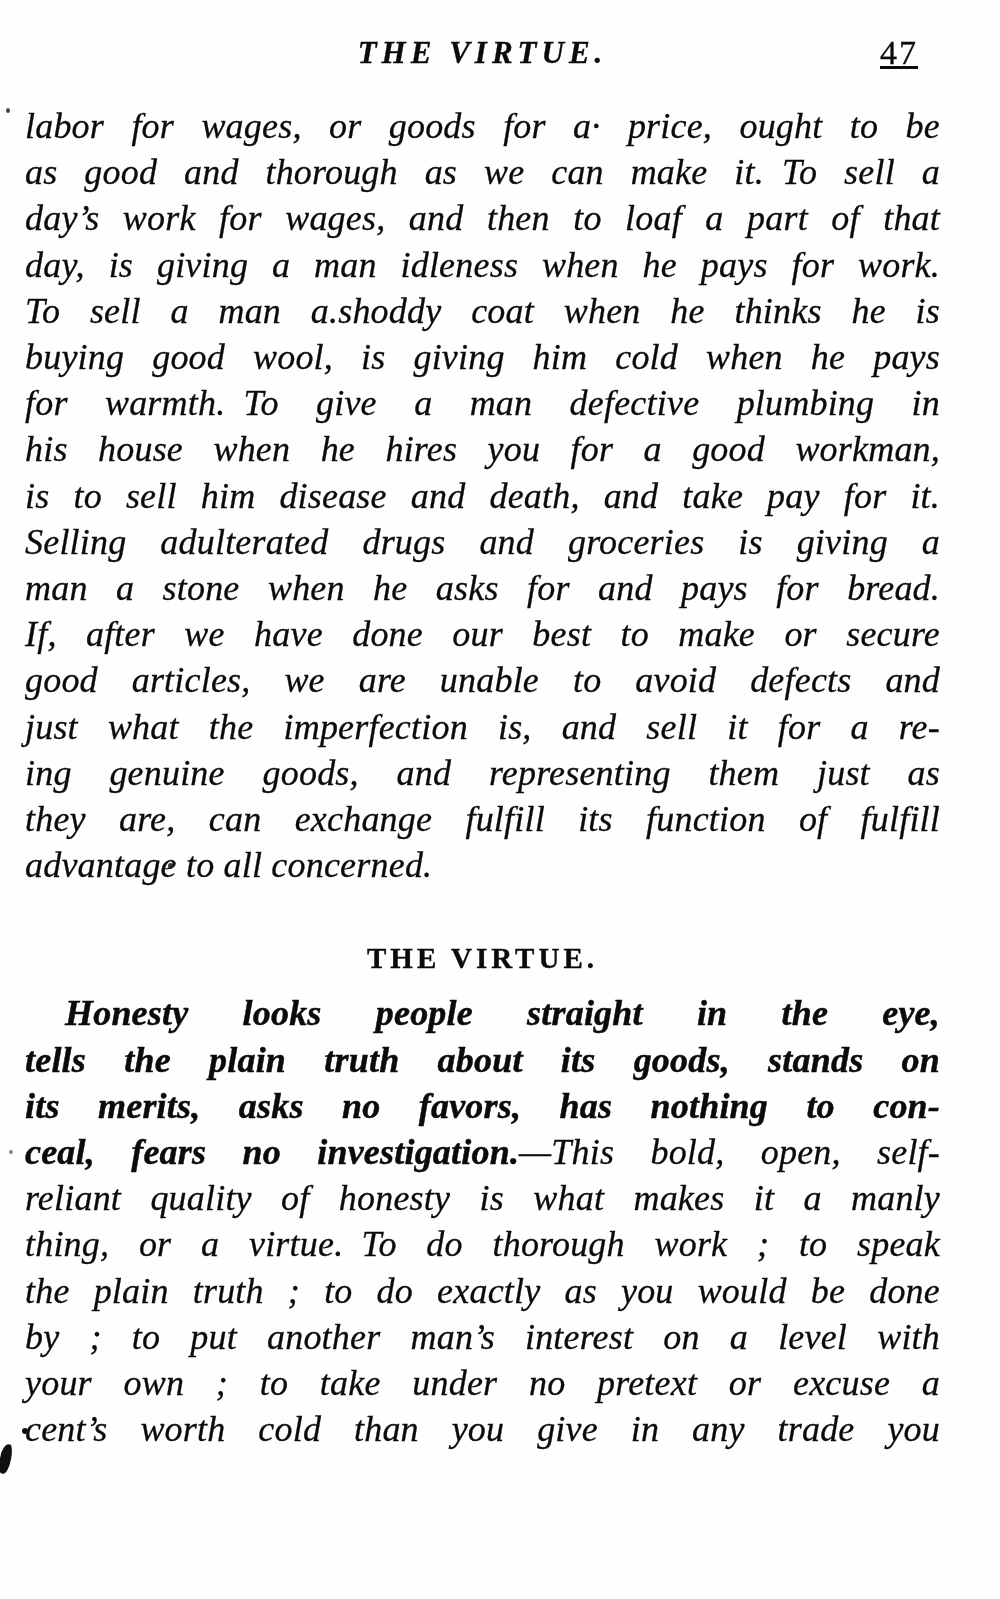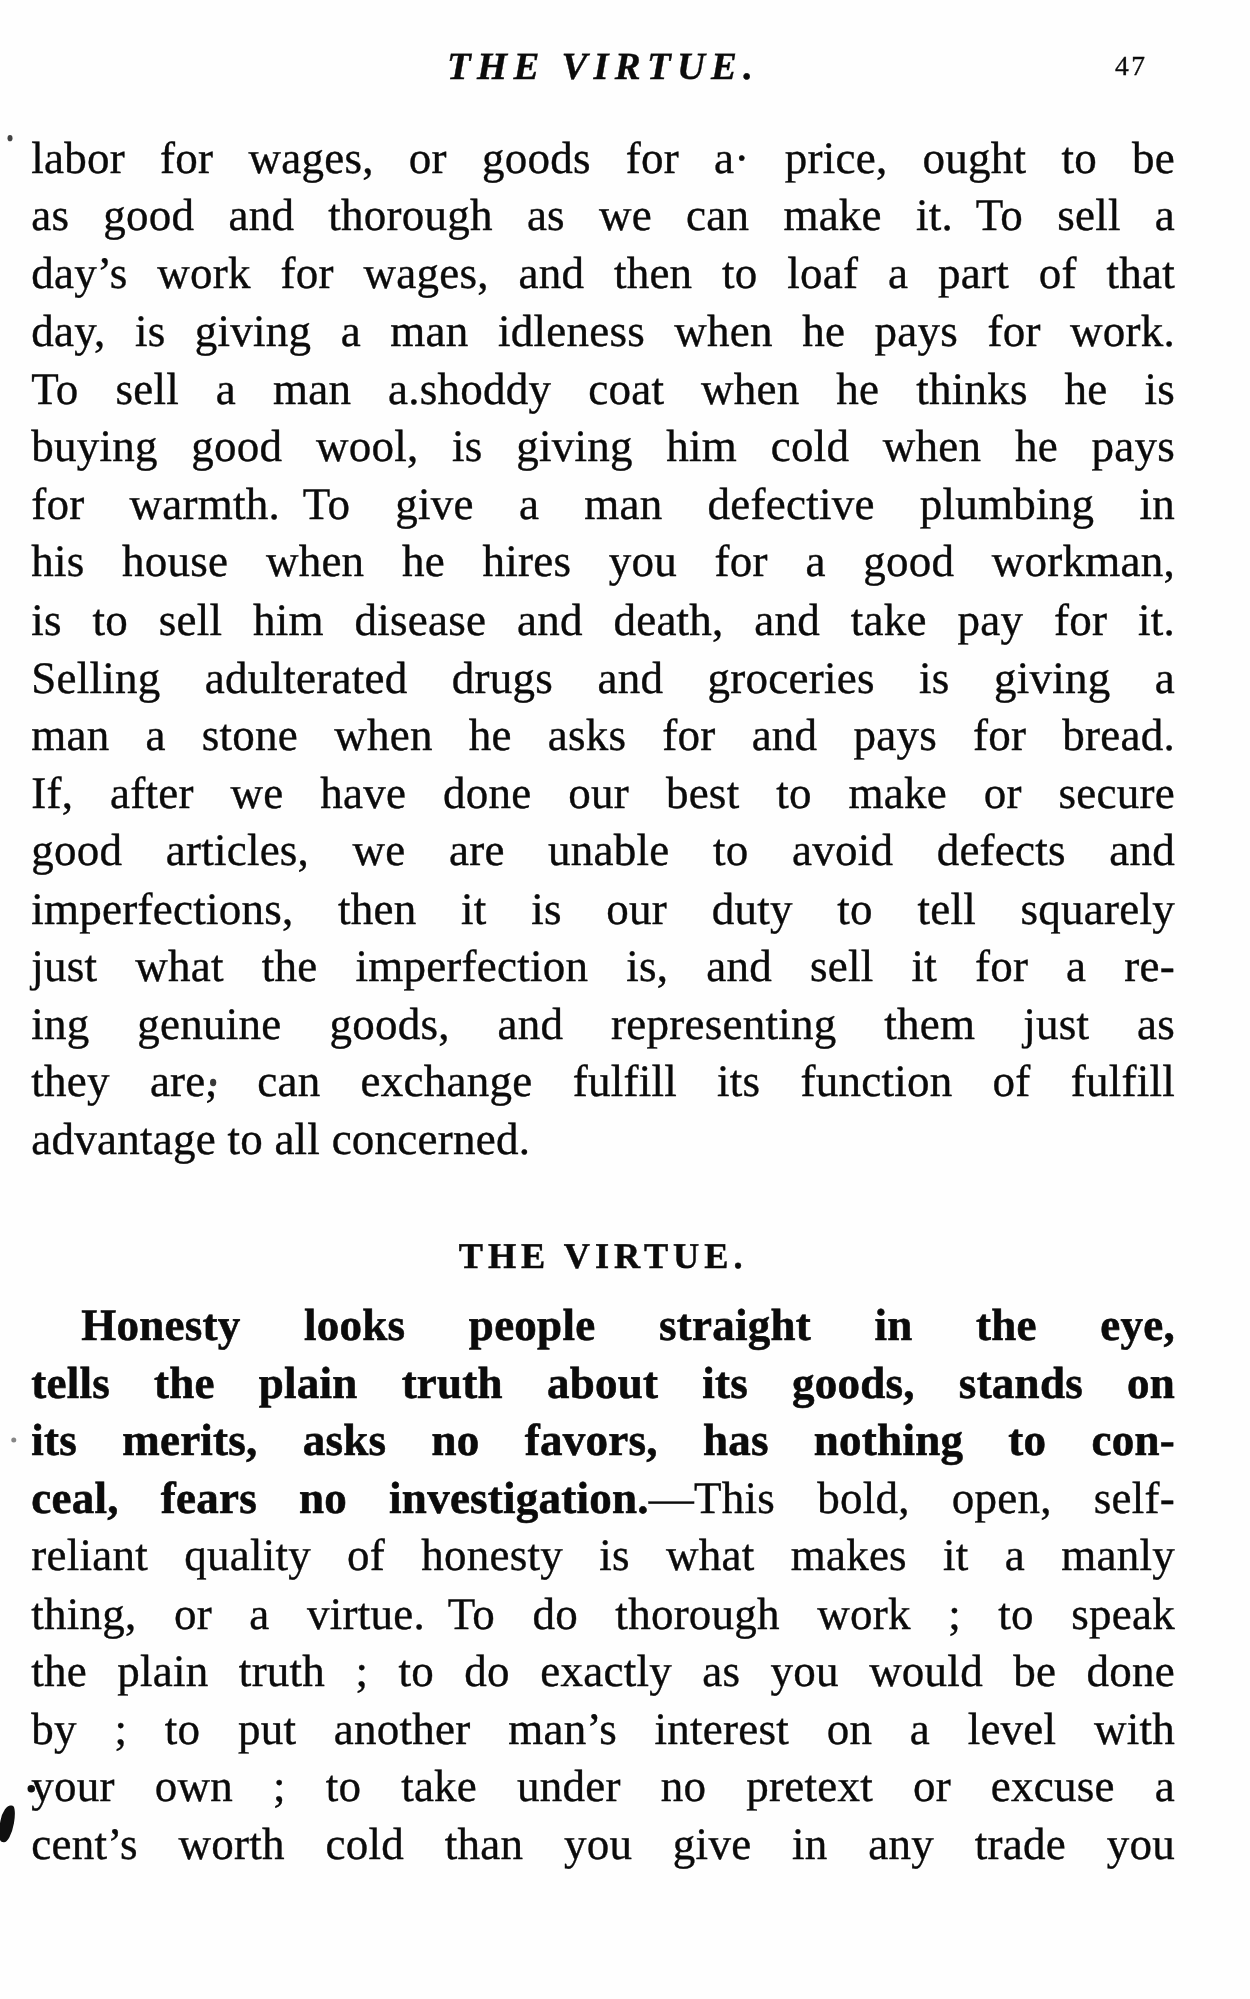--- a/index.html
+++ b/index.html
@@ -25,40 +25,41 @@
   .running-title {
     font-style: italic;
     font-weight: bold;
     font-size: 31px;
     letter-spacing: 5px;
     -webkit-text-stroke: 0.3px;
   }
   .page-number {
     position: absolute;
     right: 22px; top: 0;
-    font-size: 22px;
+    font-size: 34px;
     letter-spacing: 2px;
     font-style: normal;
+    text-decoration: underline;
     -webkit-text-stroke: 0.3px;
   }
   
   .text-block {
     position: absolute;
     left: 25px; top: 103px; width: 915px;
   }
   .para .line {
     font-size: 36px;
     line-height: 46.2px;
     text-align: justify;
     text-align-last: justify;
     letter-spacing: 0.2px;
     -webkit-text-stroke: 0.3px;
     white-space: nowrap; 
   }
-  .para .line { white-space: normal; }
+  .para .line { white-space: normal; font-style: italic; }
   .para .line.last-line {
     text-align-last: left;
   }
   .para .line.bold, .para .line .bold {
     font-weight: bold;
     -webkit-text-stroke: 0.45px;
   }
   .para .line.indent { text-indent: 40px; }
   .section-heading {
     margin-top: 50px;
@@ -108,21 +109,20 @@
       <div class="line">day, is giving a man idleness when he pays for work.</div>
       <div class="line">To sell a man a.shoddy coat when he thinks he is</div>
       <div class="line">buying good wool, is giving him cold when he pays</div>
       <div class="line">for warmth. To give a man defective plumbing in</div>
       <div class="line">his house when he hires you for a good workman,</div>
       <div class="line">is to sell him disease and death, and take pay for it.</div>
       <div class="line">Selling adulterated drugs and groceries is giving a</div>
       <div class="line">man a stone when he asks for and pays for bread.</div>
       <div class="line">If, after we have done our best to make or secure</div>
       <div class="line">good articles, we are unable to avoid defects and</div>
-      <div class="line">imperfections, then it is our duty to tell squarely</div>
       <div class="line">just what the imperfection is, and sell it for a re-</div>
       <div class="line">ing genuine goods, and representing them just as</div>
       <div class="line">they are, can exchange fulfill its function of fulfill</div>
       <div class="line last-line">advantage to all concerned.</div>
     </div>
 
     <h2 class="section-heading">THE VIRTUE.</h2>
 
     <div class="para para2">
       <div class="line bold indent">Honesty looks people straight in the eye,</div>

